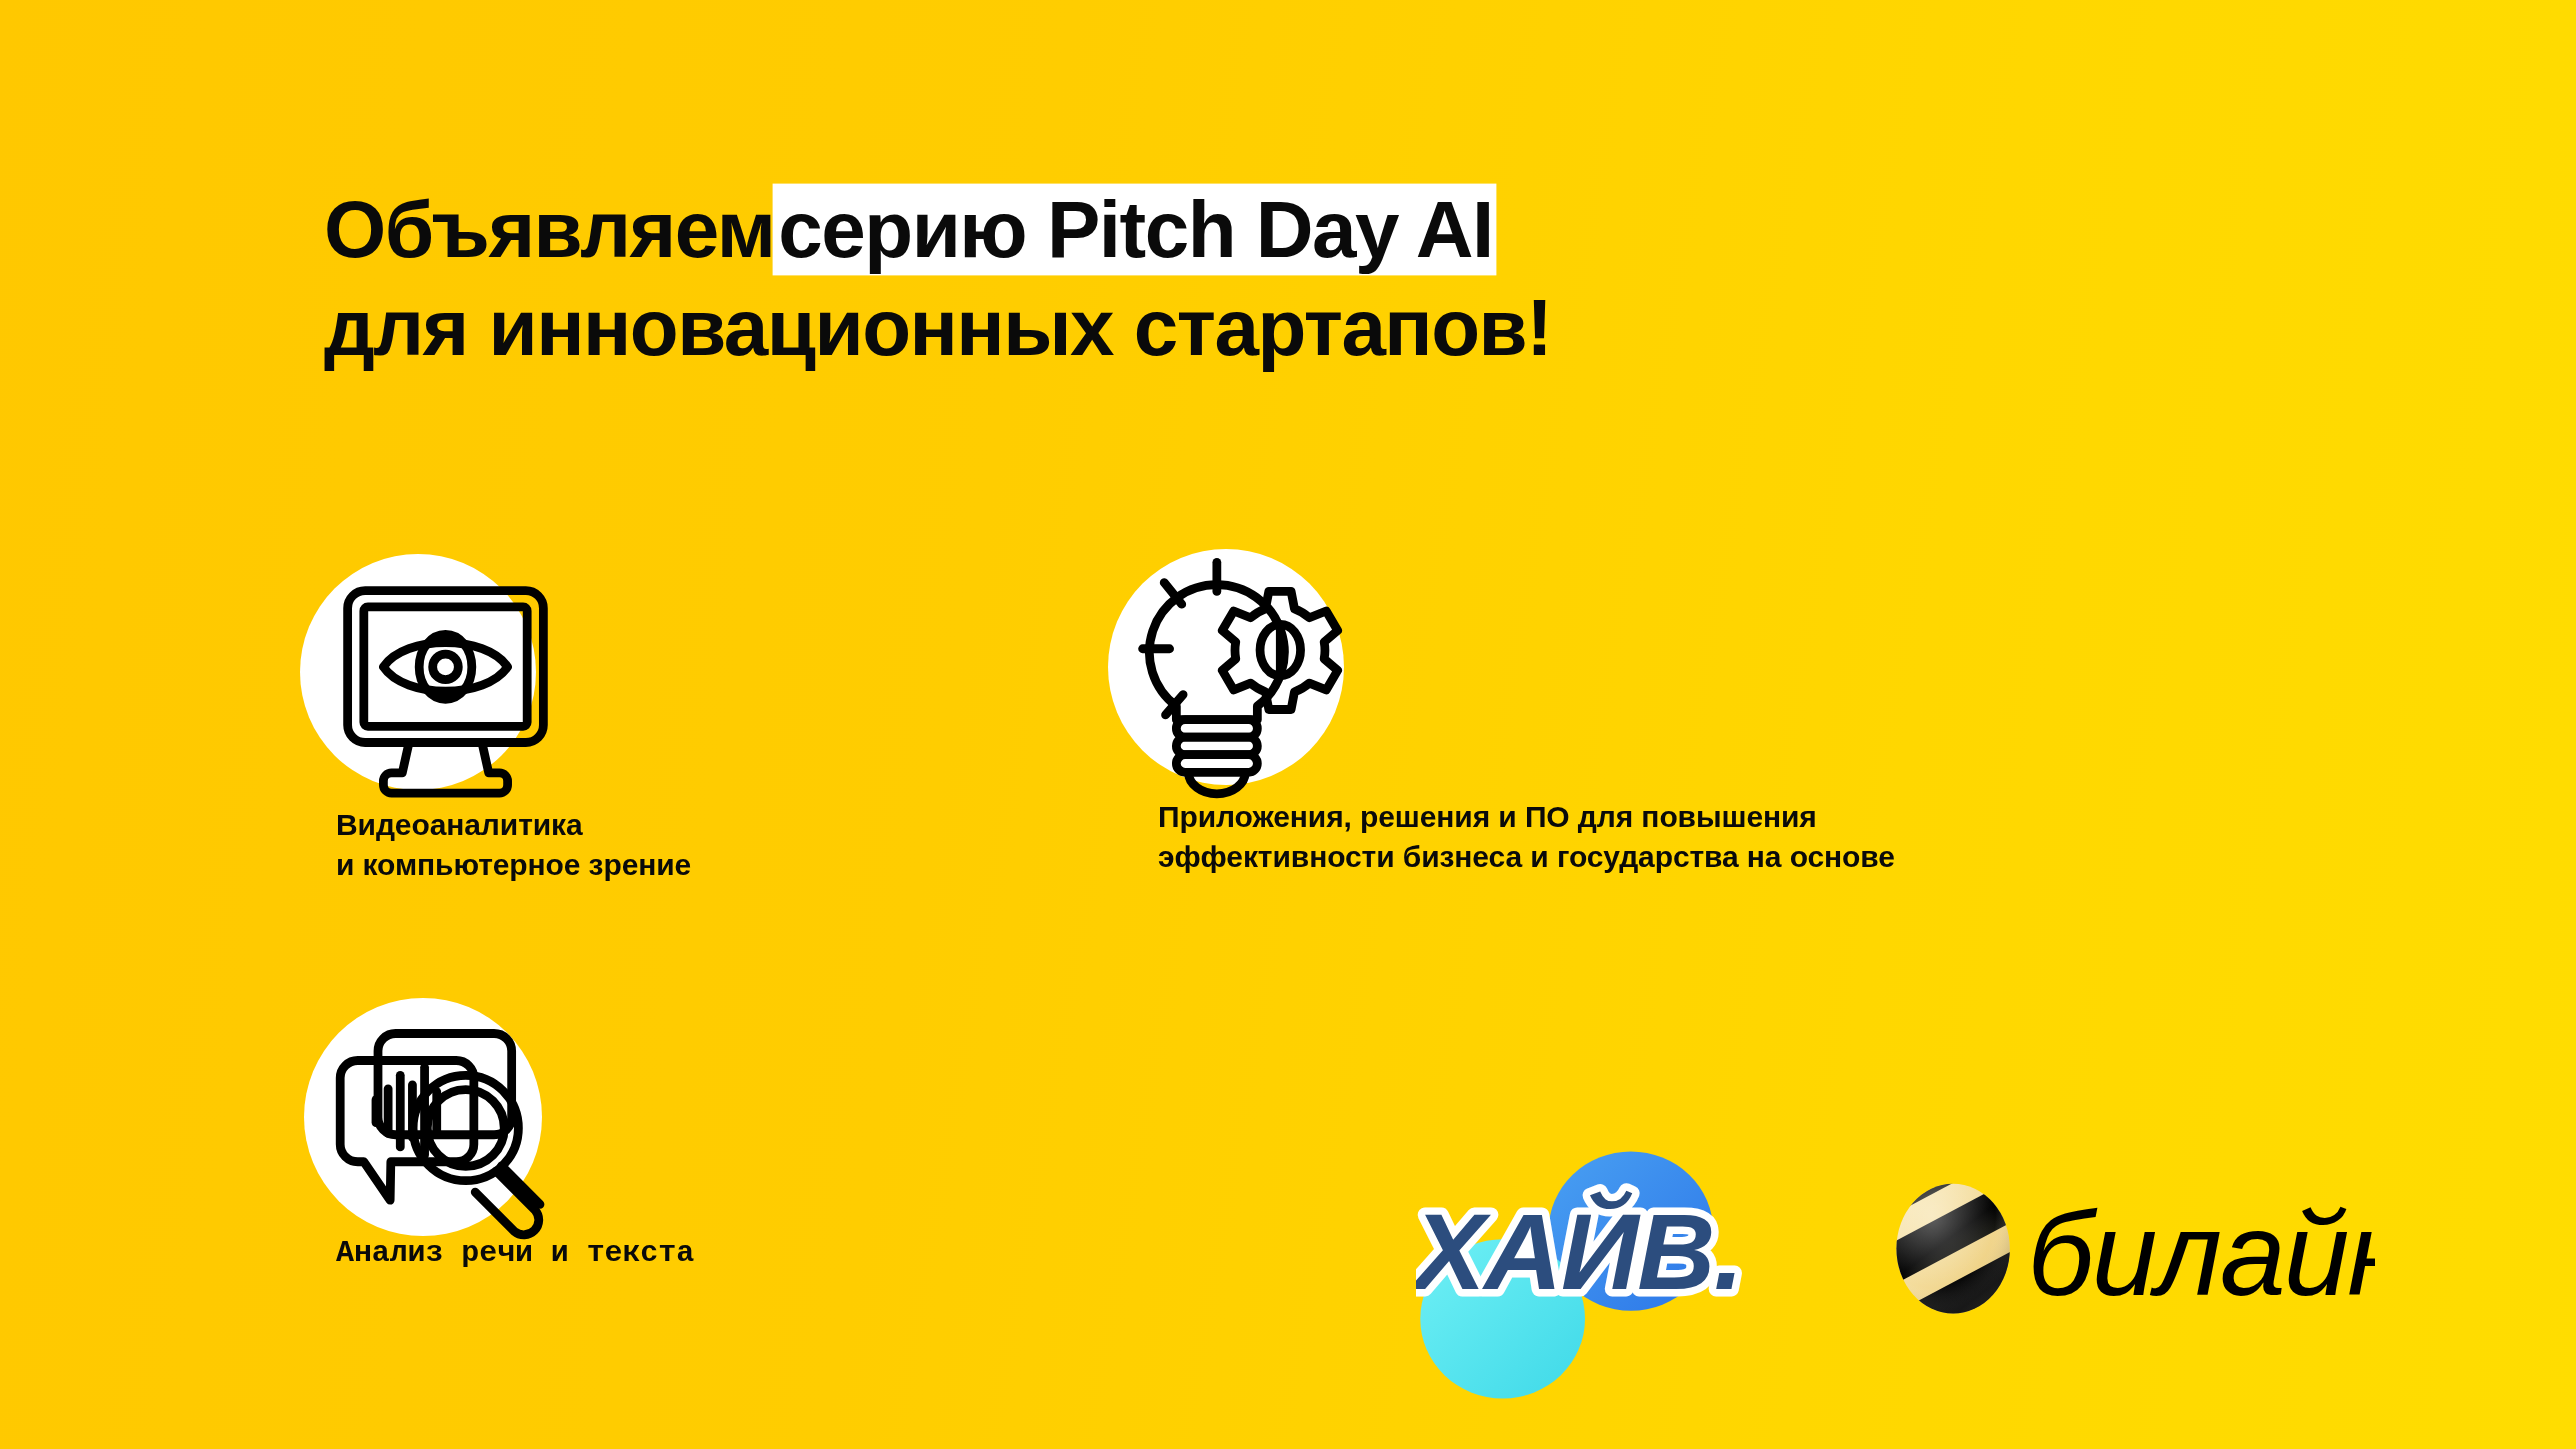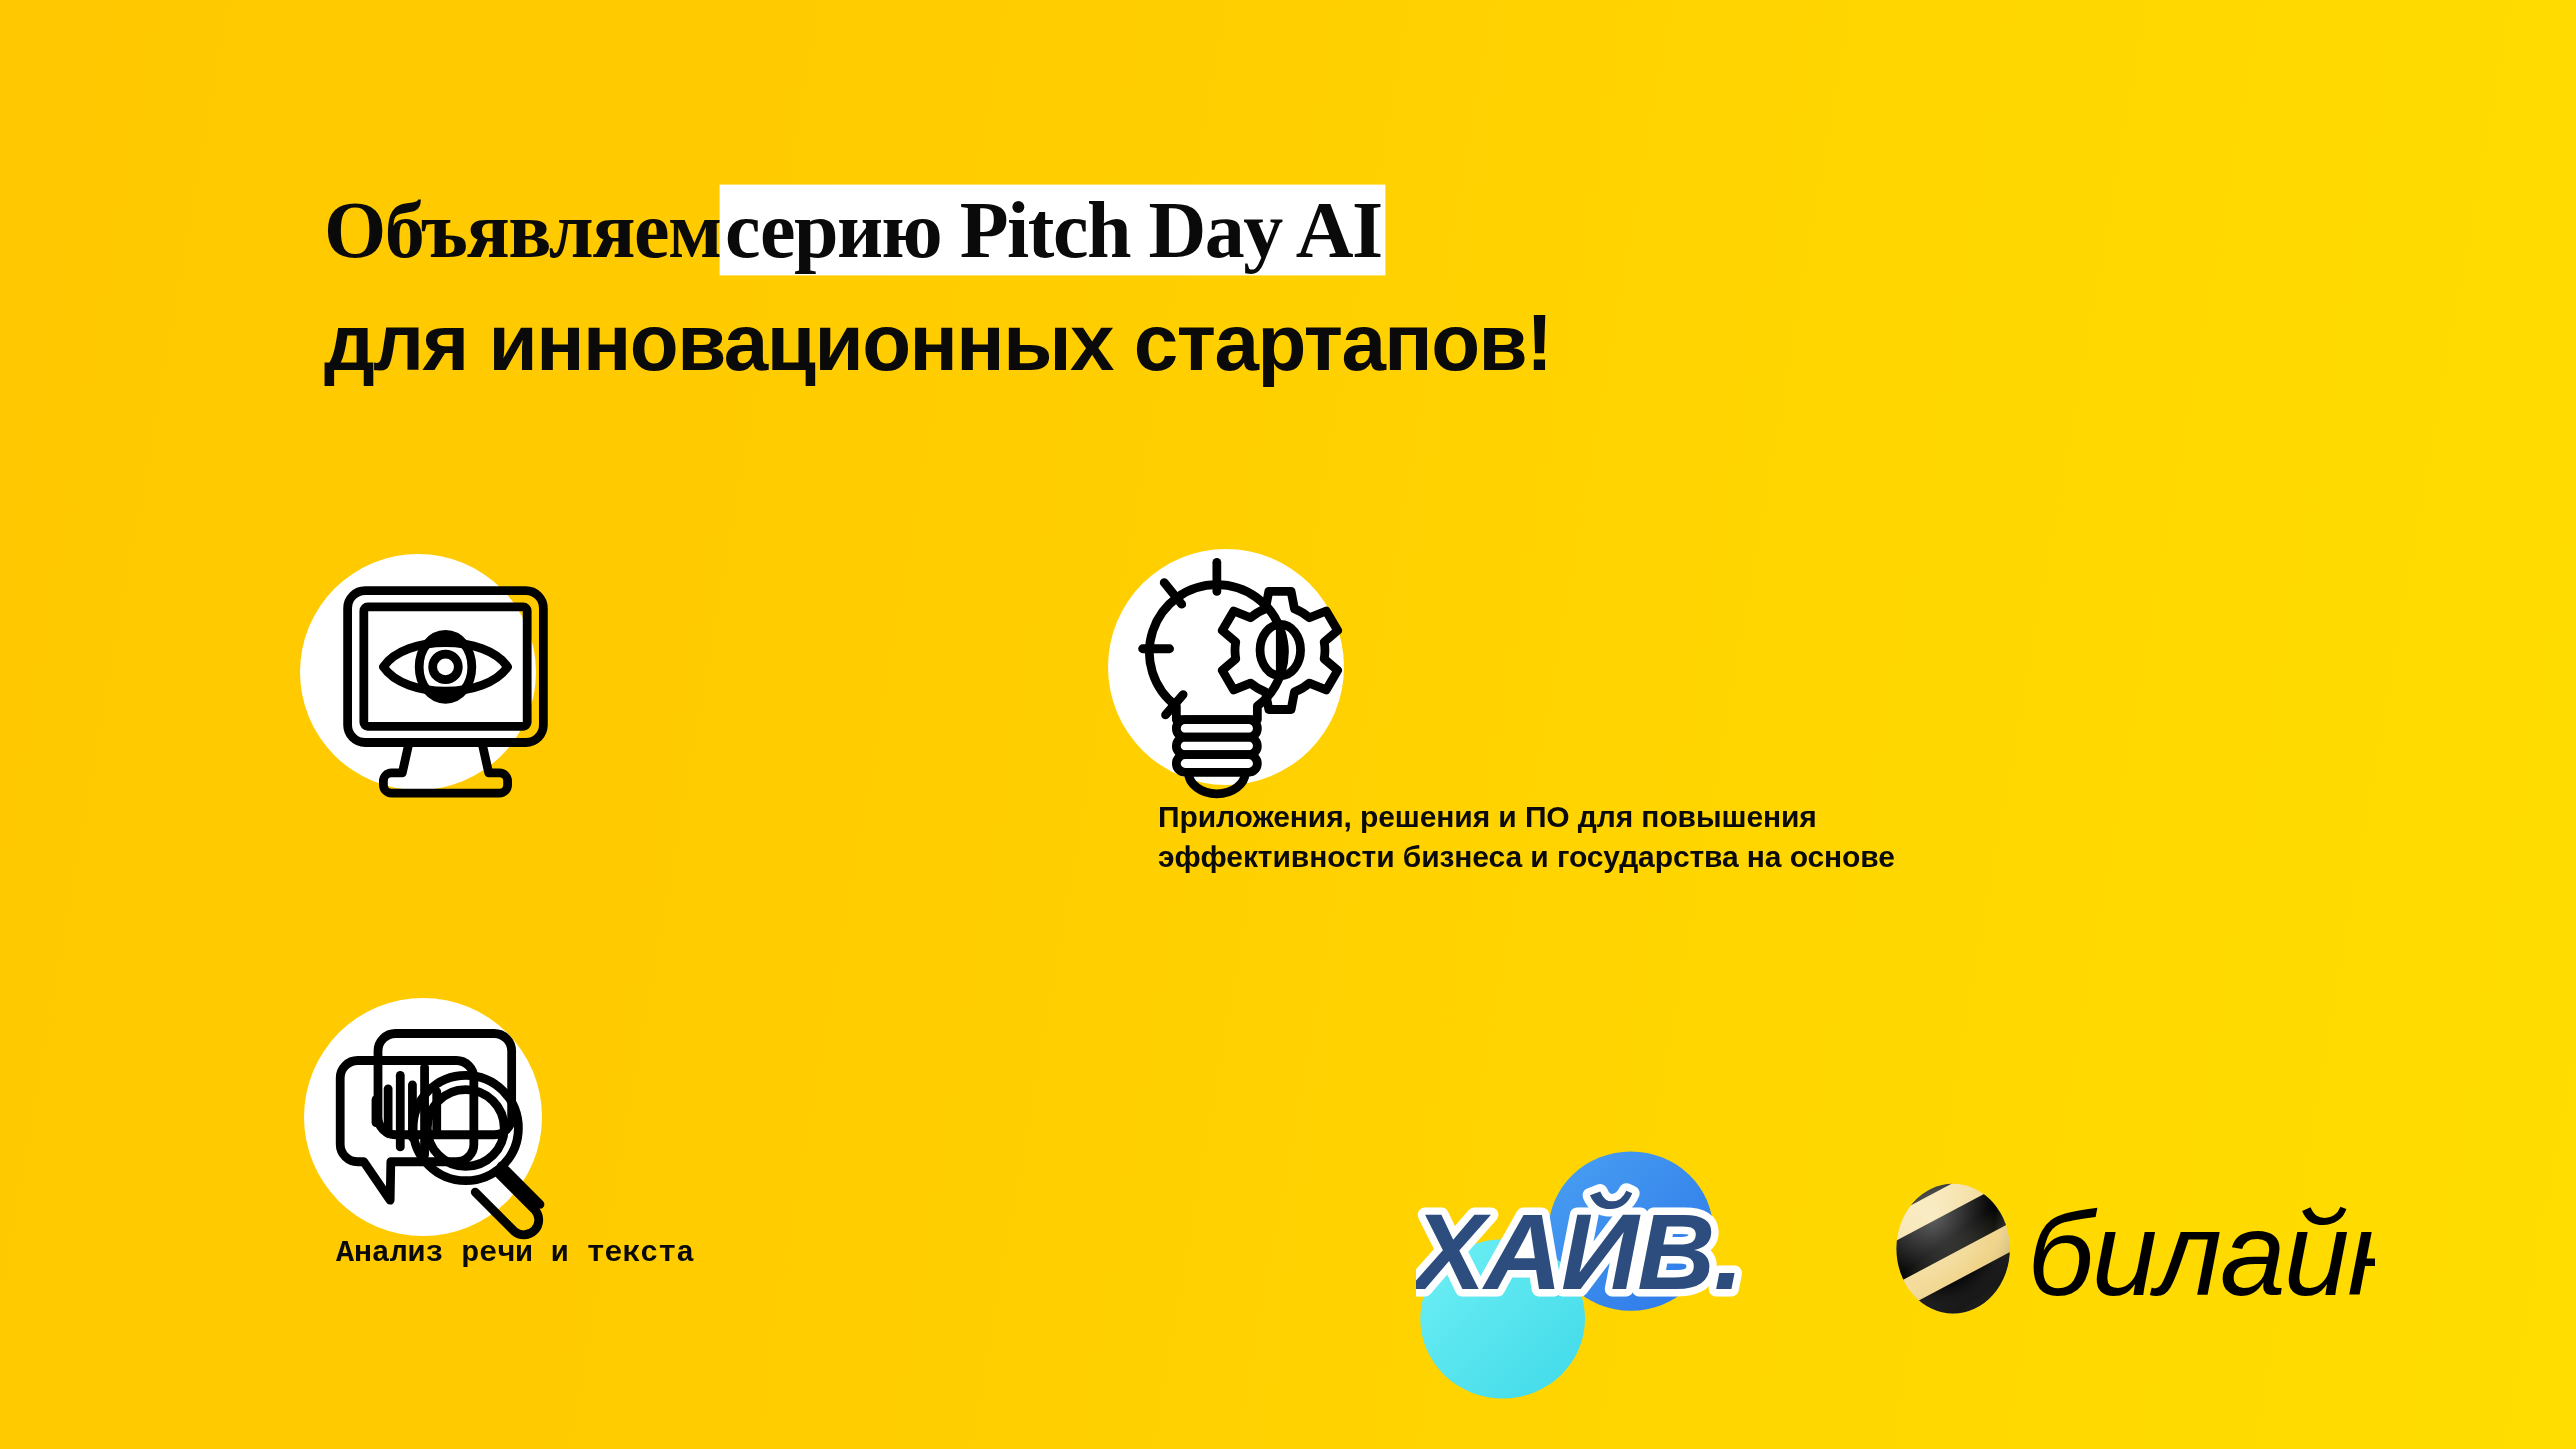--- a/index.html
+++ b/index.html
@@ -19,21 +19,21 @@
     width:1824px;
   }
   .hl-line {
     font-size:80px;
     line-height:88px;
     font-weight:700;
     letter-spacing:-1.5px;
     color:#0A0A0A;
     white-space:nowrap;
   }
-  .hl-line-1 { margin-bottom:25px;font-family:Liberation Serif, serif; }
+  .hl-line-1 { margin-bottom:10px; }
   .hl-plain { }
   .hl-mark {
     background:#FFFFFF;
     box-shadow:0 0 0 1.4px #FFFFFF;
     padding:0 2.7px 0 4px;
   }
 
   
   .feature { position:absolute; }
 
@@ -105,20 +105,24 @@
     <svg class="icon-art" width="297" height="270" viewBox="0 0 440 400">
       <g fill="none" stroke="#000000" stroke-width="13" stroke-linecap="round" stroke-linejoin="round">
         <rect x="75" y="75" width="290" height="225" rx="26"></rect>
         <rect x="99" y="99" width="242" height="177" rx="6"></rect>
         <path d="M166 300 L156 345 L140 345 a12 12 0 0 0 -12 12 v6 a12 12 0 0 0 12 12 h160 a12 12 0 0 0 12 -12 v-6 a12 12 0 0 0 -12 -12 h-16 l-10 -45"></path>
         <path d="M128 188 C 160 140, 280 140, 312 188 C 280 236, 160 236, 128 188 Z"></path>
         <ellipse cx="220" cy="188" rx="39" ry="48"></ellipse>
         <circle cx="220" cy="188" r="19"></circle>
       </g>
     </svg>
+  </div>
+  <div class="caption-box">
+    <div class="caption">Видеоаналитика</div>
+    <div class="caption">и компьютерное зрение</div>
   </div>
 </div>
 
 <div class="feature" id="feature-apps">
   <div class="icon-wrap">
     <div class="icon-disc"></div>
     <svg class="icon-art" width="297" height="270" viewBox="0 0 440 400">
       <g fill="none" stroke="#000000" stroke-width="13" stroke-linecap="round" stroke-linejoin="round">
 
         <line x1="182" y1="42" x2="182" y2="85"></line>

